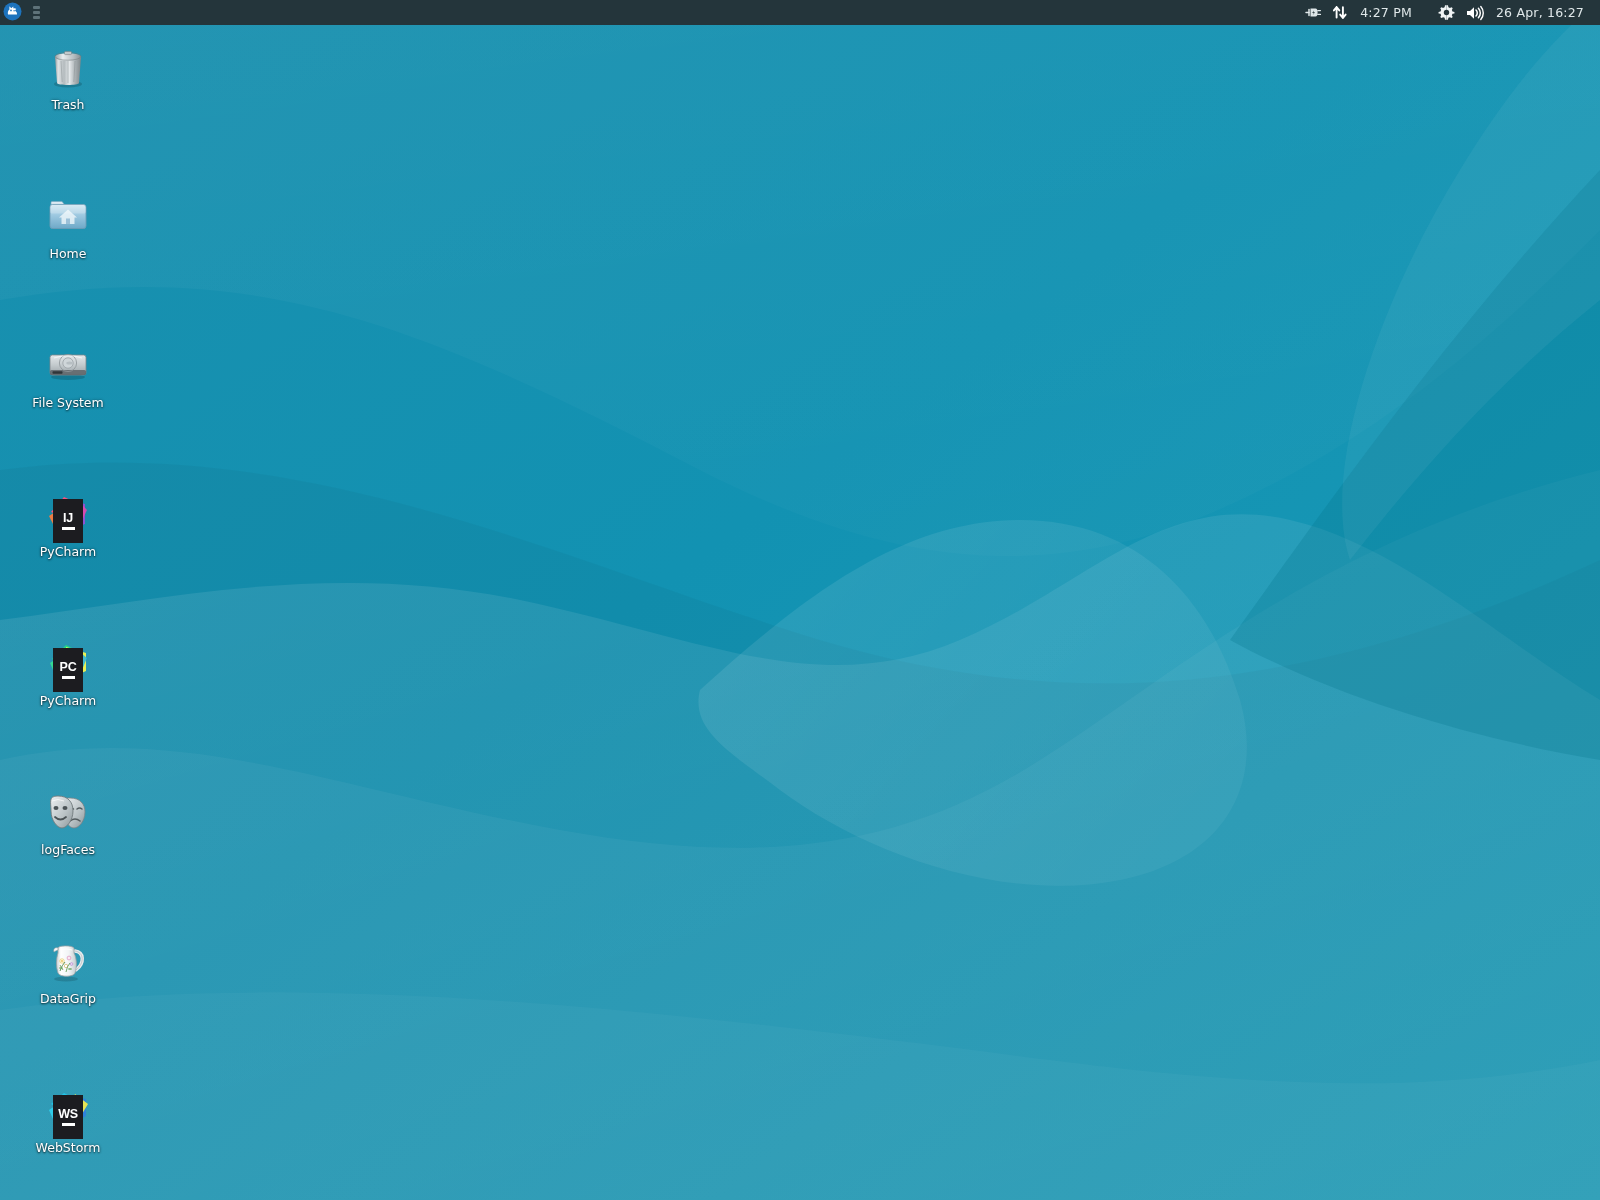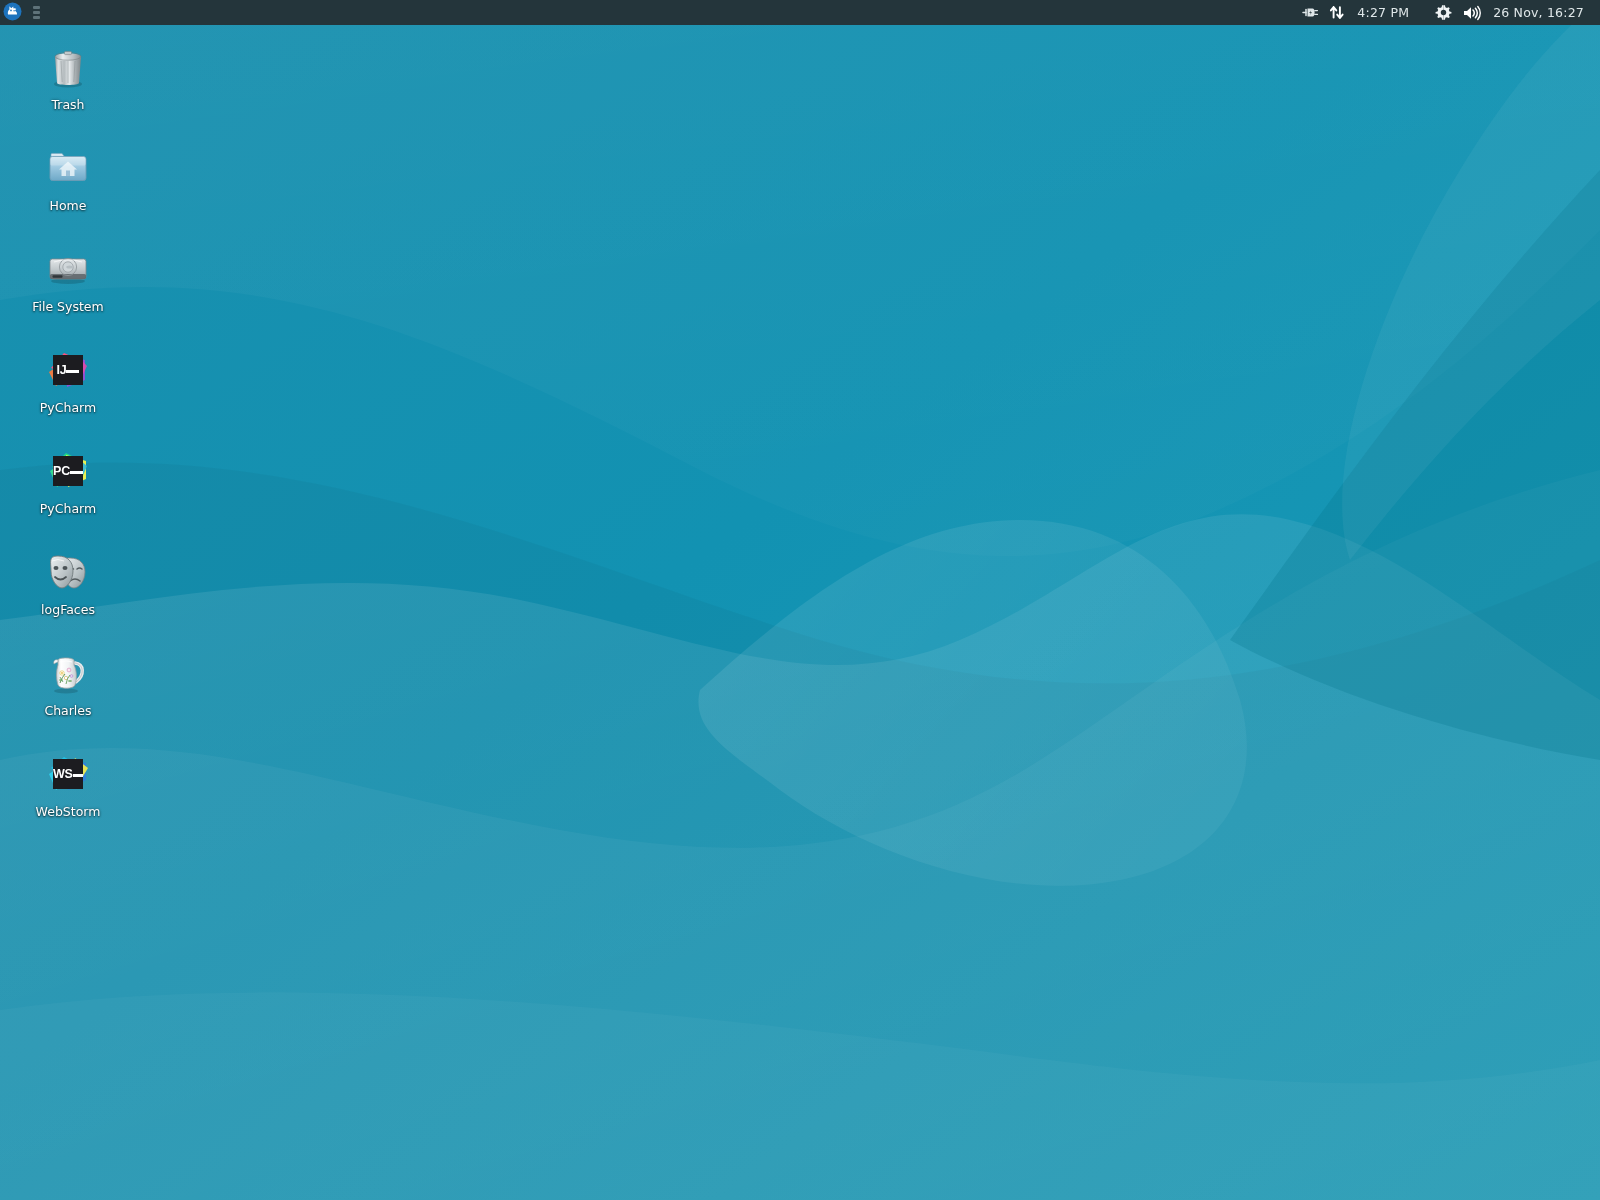--- a/index.html
+++ b/index.html
@@ -49,20 +49,21 @@
     padding:0 7px; color:#dfe7e9; font-size:12.5px; letter-spacing:.2px;
     cursor:pointer; white-space:nowrap;
   }
   .tray-gap { width:14px; }
 
   
   #icon-grid {
     position:absolute; left:18px; top:36px;
     display:flex; flex-direction:column;
     z-index:10;
+    gap:48px;
   }
   .desk-icon {
     width:100px; height:101px;
     display:flex; flex-direction:column; align-items:center;
     cursor:pointer; user-select:none;
   }
   .desk-icon .glyph {
     width:48px; height:48px; margin-top:7px;
     display:flex; align-items:center; justify-content:center;
     position:relative;
@@ -70,22 +71,22 @@
   .desk-icon .glyph svg { display:block; }
   .desk-icon .caption {
     margin-top:7px; font-size:12.5px; color:#ffffff;
     text-align:center; line-height:1.15; max-width:96px;
     text-shadow:0 1px 2px rgba(0,0,0,.65), 0 0 3px rgba(0,0,0,.45);
     white-space:nowrap;
   }
 
   
   .jb-badge {
-    position:absolute; left:9px; top:9px; width:30px; height:30px;
-    background:#1c1c20; display:flex; 
+    position:absolute; left:9px; top:9px; width:30px; height:44px;
+    background:#1c1c20; display:flex; flex-direction:column;
     align-items:center; justify-content:center;
   }
   .jb-badge .jb-text {
     color:#fff; font-size:12.5px; font-weight:bold; line-height:1;
     letter-spacing:-.3px; font-family:"Liberation Sans", sans-serif;
   }
   .jb-badge .jb-bar {
     width:13px; height:3px; background:#fff; margin-top:3px;
   }
 </style>
@@ -302,21 +303,21 @@
             <circle cx="27.5" cy="27" r="1.4" fill="#e9d5f3" stroke="#a86bc4" stroke-width="0.5"></circle>
             <path d="M16,34 q2,-6 5,-9" stroke="#4f8a4a" stroke-width="1" fill="none"></path>
             <path d="M22,35 q1,-6 4,-9" stroke="#5b9a52" stroke-width="0.9" fill="none"></path>
             <path d="M19,33 q-2,-3 -3,-5" stroke="#4f8a4a" stroke-width="0.8" fill="none"></path>
             <ellipse cx="17" cy="31" rx="2" ry="1" fill="#63a55a" opacity="0.8"></ellipse>
             <ellipse cx="26" cy="32" rx="2" ry="1" fill="#63a55a" opacity="0.8"></ellipse>
           </g>
           <path d="M16,13 q6,-2 12,0" stroke="#ffffff" stroke-width="1.1" fill="none" opacity="0.8"></path>
         </svg>
       </span>
-      <span class="caption">Charles</span>
+      <span class="caption">DataGrip</span>
     </div>
 
     <div class="desk-icon">
       <span class="glyph">
         <svg width="48" height="48" viewBox="0 0 48 48">
           <polygon points="7,18 20,7 31,13 24,27" fill="#22c3e6"></polygon>
           <polygon points="5,24 17,16 27,30 12,40" fill="#31d0ee" opacity="0.92"></polygon>
           <polygon points="20,9 42,13 42,30 24,40" fill="#2f7ee0" opacity="0.88"></polygon>
           <polygon points="31,8 44,18 38,28 27,20" fill="#fcee46" opacity="0.9"></polygon>
         </svg>
@@ -392,15 +393,15 @@
 
     <div class="tray-item">
       <svg width="19" height="16" viewBox="0 0 19 16">
         <path d="M2,6 L5,6 L9,2.3 L9,13.7 L5,10 L2,10 Z" fill="#ffffff"></path>
         <path d="M11,5 a4.2,4.2 0 0 1 0,6" stroke="#ffffff" stroke-width="1.5" fill="none" stroke-linecap="round"></path>
         <path d="M13.4,3.2 a7,7 0 0 1 0,9.6" stroke="#ffffff" stroke-width="1.5" fill="none" stroke-linecap="round"></path>
         <path d="M15.8,1.5 a9.8,9.8 0 0 1 0,13" stroke="#ffffff" stroke-width="1.4" fill="none" stroke-linecap="round"></path>
       </svg>
     </div>
 
-    <div class="clock-text">26 Nov, 16:27</div>
+    <div class="clock-text">26 Apr, 16:27</div>
   </div>
 </div>
 
 </body></html>

